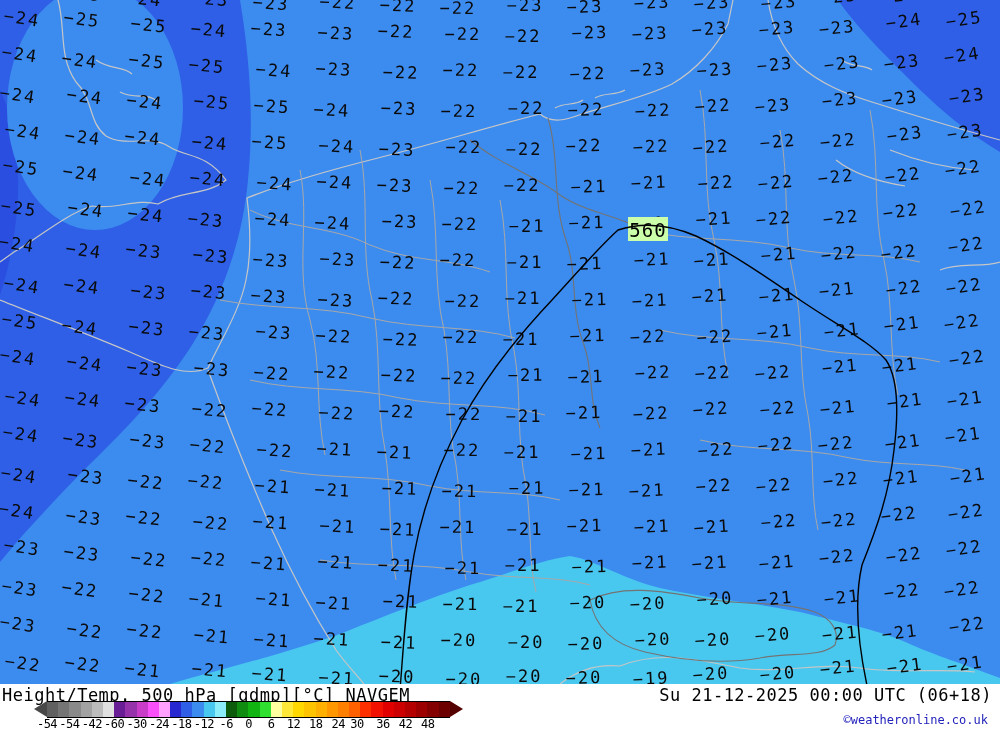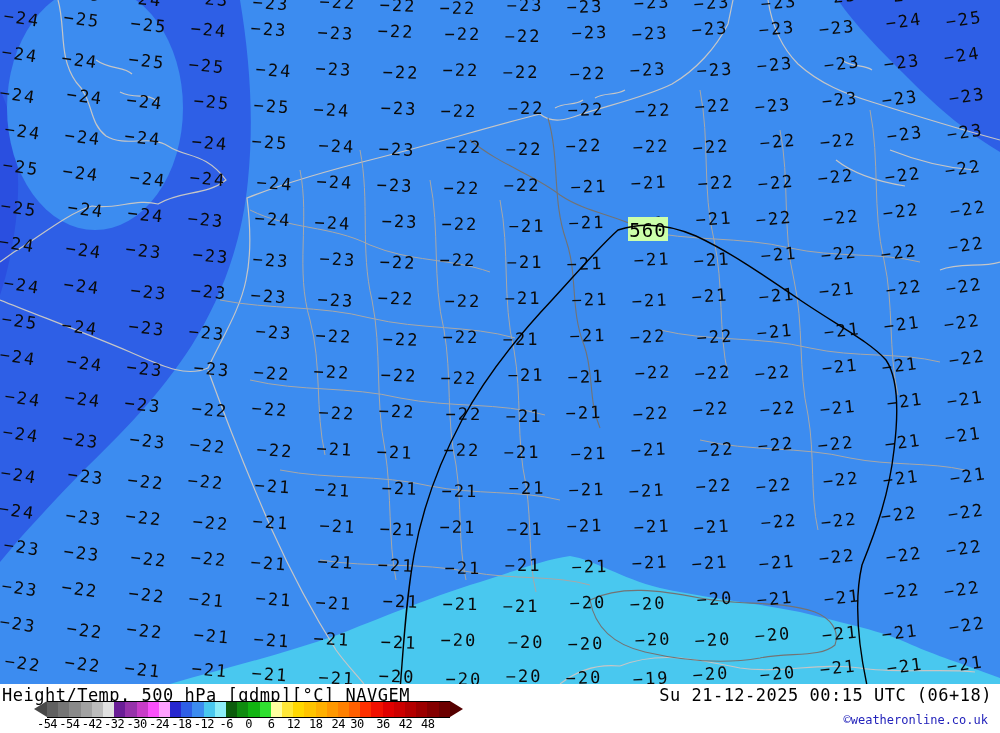--- a/index.html
+++ b/index.html
@@ -377,21 +377,21 @@
         </g>
 
       <rect id="contour-label-bg" x="628" y="217" width="40" height="24" fill="#ccffaa"></rect>
       <text id="contour-label-text" x="648" y="230" text-anchor="middle" dominant-baseline="central" font-size="19" fill="#000" style="font-family:'DejaVu Sans Mono',monospace;letter-spacing:1px;">560</text>
       <path fill="none" stroke="#000" stroke-width="1.4" d="M 400,690 C 404,640 406,600 414,555 C 422,510 438,465 462,420 C 486,376 518,336 552,300 C 576,274 598,248 618,230 C 642,222 668,224 696,236 C 730,252 762,274 800,300 C 840,327 870,342 886,360 C 898,378 899,410 894,450 C 889,495 876,530 862,565 C 854,600 858,645 868,690"></path>
     </svg>
   </div>
 
   <div id="bottom-bar">
     <div id="title-left">Height/Temp. 500 hPa [gdmp][°C] NAVGEM</div>
-    <div id="title-right">Su 21-12-2025 00:15 UTC (06+18)</div>
+    <div id="title-right">Su 21-12-2025 00:00 UTC (06+18)</div>
 
     <div id="colorbar">
       <div id="cb-arrow-left" class="cb-arrow-left" style="border-right: 13px solid rgb(72, 72, 72);"></div>
       <div id="cb-body">
           <div class="cb-seg" style="background: rgb(96, 96, 96);"></div>
           <div class="cb-seg" style="background: rgb(117, 117, 117);"></div>
           <div class="cb-seg" style="background: rgb(138, 138, 138);"></div>
           <div class="cb-seg" style="background: rgb(162, 162, 162);"></div>
           <div class="cb-seg" style="background: rgb(188, 188, 188);"></div>
           <div class="cb-seg" style="background: rgb(224, 224, 224);"></div>
@@ -425,21 +425,21 @@
           <div class="cb-seg" style="background: rgb(156, 0, 0);"></div>
           <div class="cb-seg" style="background: rgb(132, 0, 0);"></div>
           <div class="cb-seg" style="background: rgb(108, 0, 0);"></div>
         </div>
       <div id="cb-arrow-right" class="cb-arrow-right" style="border-left: 13px solid rgb(85, 0, 0);"></div>
     </div>
     <div id="cb-ticks">
         <span class="cb-tick" style="left: 47px;">-54</span>
         <span class="cb-tick" style="left: 69.4px;">-54</span>
         <span class="cb-tick" style="left: 91.8px;">-42</span>
-        <span class="cb-tick" style="left: 114.2px;">-32</span>
+        <span class="cb-tick" style="left: 114.2px;">-60</span>
         <span class="cb-tick" style="left: 136.6px;">-30</span>
         <span class="cb-tick" style="left: 159px;">-24</span>
         <span class="cb-tick" style="left: 181.4px;">-18</span>
         <span class="cb-tick" style="left: 203.8px;">-12</span>
         <span class="cb-tick" style="left: 226.2px;">-6</span>
         <span class="cb-tick" style="left: 248.6px;">0</span>
         <span class="cb-tick" style="left: 271px;">6</span>
         <span class="cb-tick" style="left: 293.4px; text-align: center;">12</span>
         <span class="cb-tick" style="left: 315.8px;">18</span>
         <span class="cb-tick" style="left: 338.2px;">24</span>

